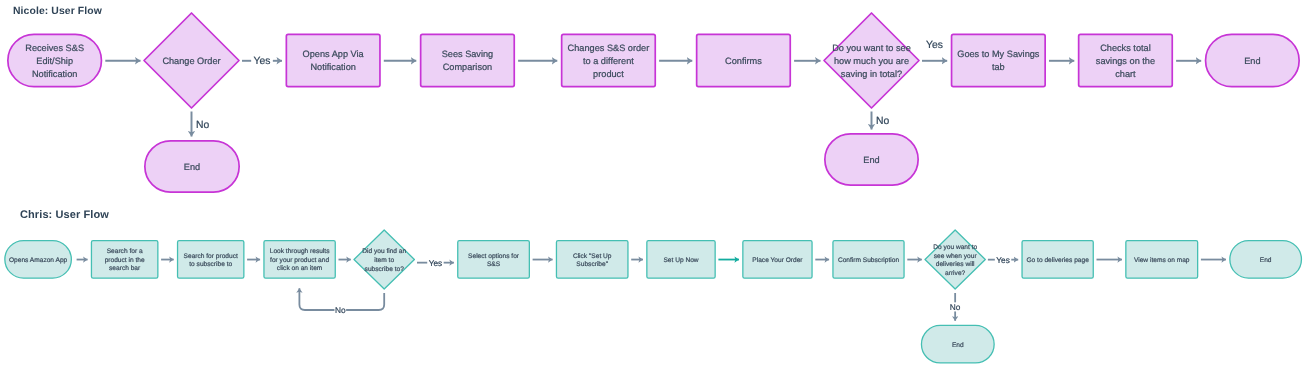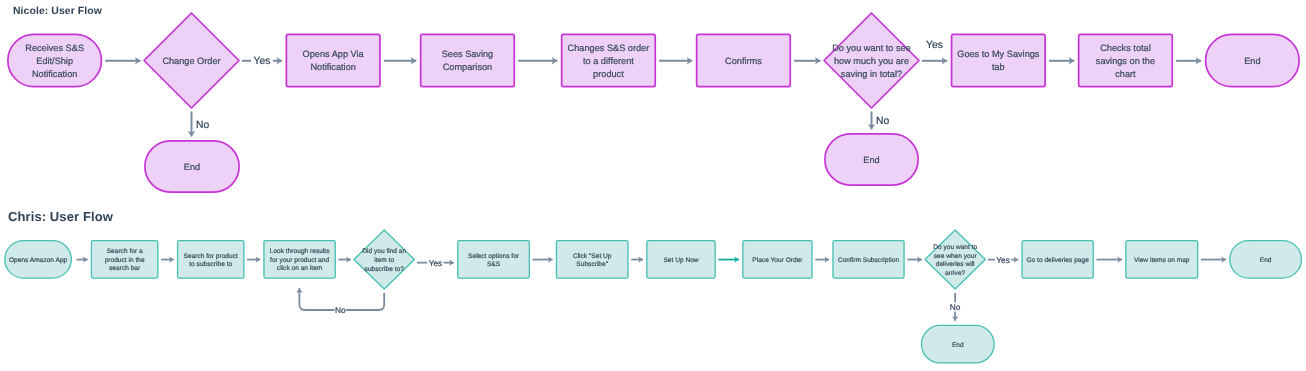--- a/index.html
+++ b/index.html
@@ -4,21 +4,21 @@
 <title>User Flows</title>
 <style>
   html, body { margin:0; padding:0; background:#ffffff; }
   * { -webkit-font-smoothing:antialiased; text-rendering:geometricPrecision; }
   body { width:1306px; height:371px; overflow:hidden;
          font-family:"Liberation Sans", sans-serif; }
   .canvas { position:relative; width:1211px; height:371px; }
   .flow-title { position:absolute; font-weight:bold; color:#2f4356;
                 white-space:nowrap; letter-spacing:0.1px; }
   #title-nicole { left:13px; top:6px; font-size:10.4px; }
-  #title-chris  { left:8px;  top:209px; font-size:13px; }
+  #title-chris  { left:20px;  top:209px; font-size:11px; }
   svg { position:absolute; left:0; top:0; }
 </style>
 </head>
 <body>
 
 <div class="canvas">
   <div class="flow-title" id="title-nicole">Nicole: User Flow</div>
   <div class="flow-title" id="title-chris">Chris: User Flow</div>
   <svg id="diagram" width="1306" height="371" viewBox="0 0 1306 371">
       <defs>

